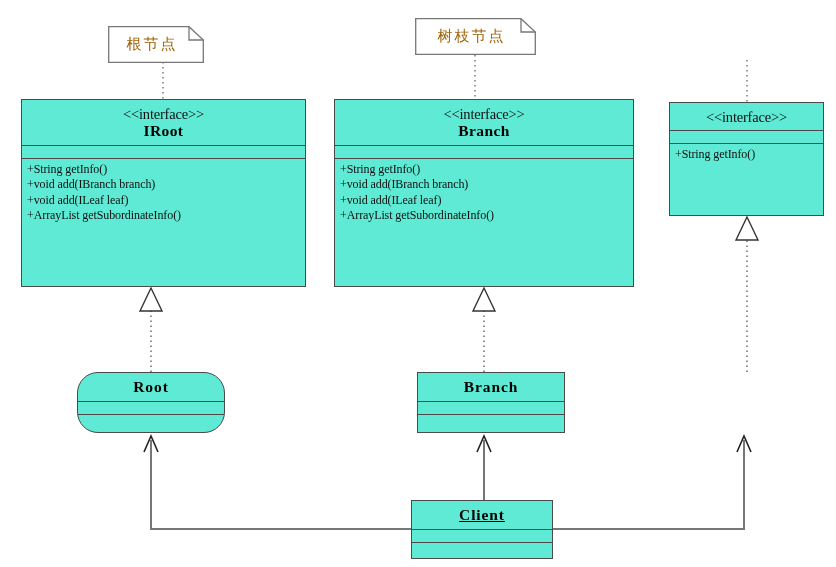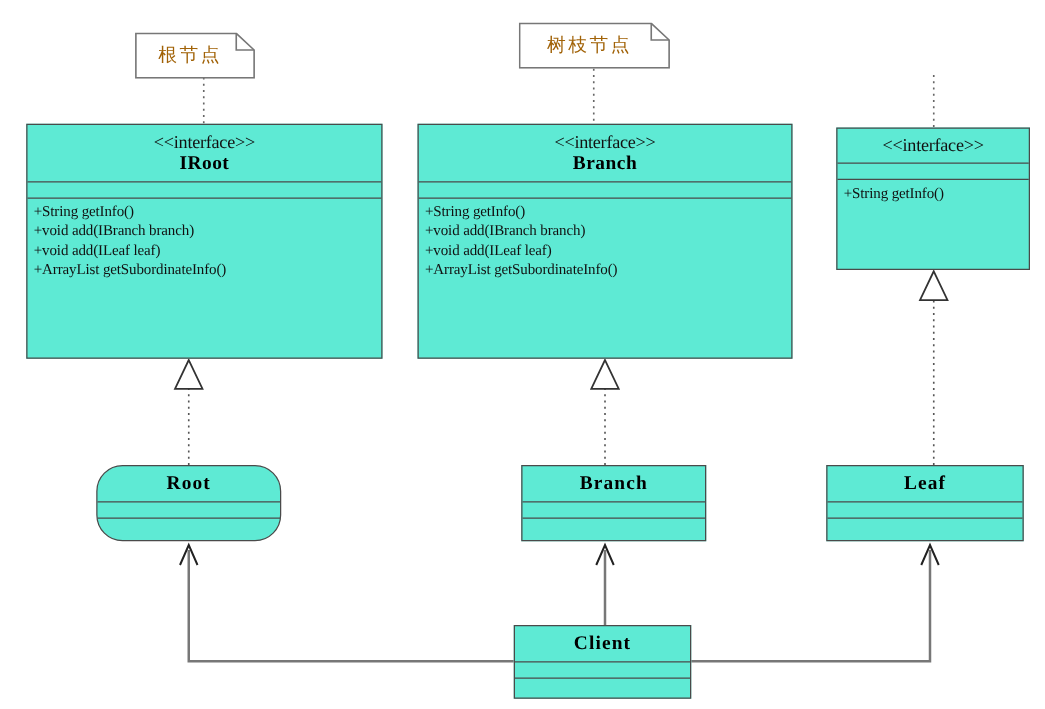--- a/index.html
+++ b/index.html
@@ -214,25 +214,20 @@
     <div class="compartment c-thin"></div>
     <div class="compartment c-thin"></div>
   </div>
 
   <div class="uml-box cls-box" style="left:417px; top:372px; width:148px; height:61px;">
     <div class="compartment c-title">Branch</div>
     <div class="compartment c-thin"></div>
     <div class="compartment c-thin"></div>
   </div>
 
-  <div class="uml-box cls-box" style="left:661px; top:372px; width:158px; height:61px;">
-    <div class="compartment c-title">Leaf</div>
-    <div class="compartment c-thin"></div>
-    <div class="compartment c-thin"></div>
-  </div>
-
-  <div class="uml-box cls-box" style="left:411px; top:500px; width:142px; height:59px;">
+
+  <div class="uml-box cls-box" style="left:411px; top:500px; width:142px; height:59px;text-decoration:underline;">
     <div class="compartment c-title">Client</div>
     <div class="compartment c-thin"></div>
     <div class="compartment c-thin"></div>
   </div>
 
 </div>
 
 </body></html>

